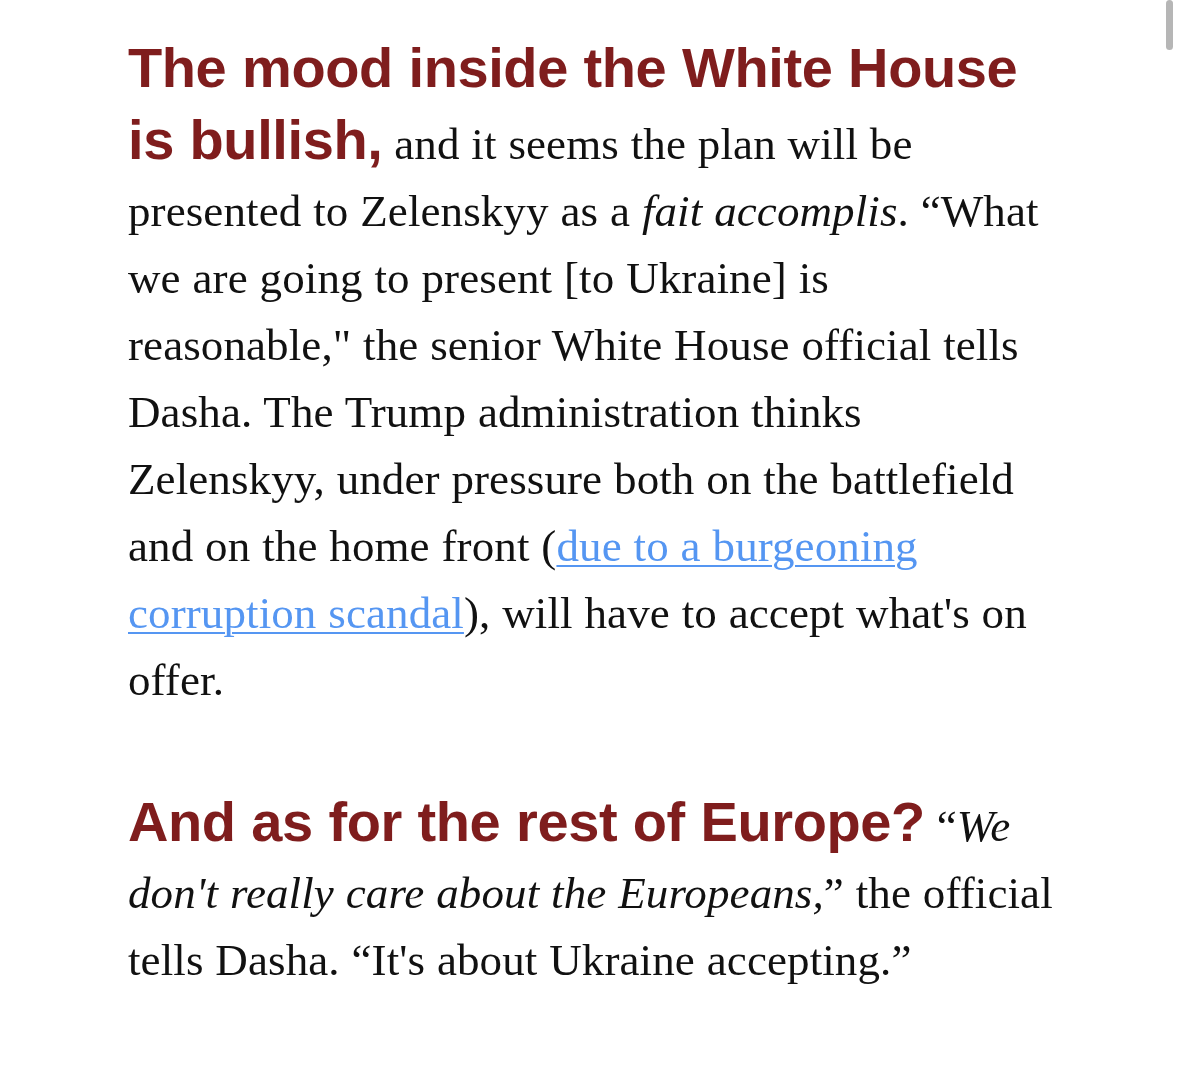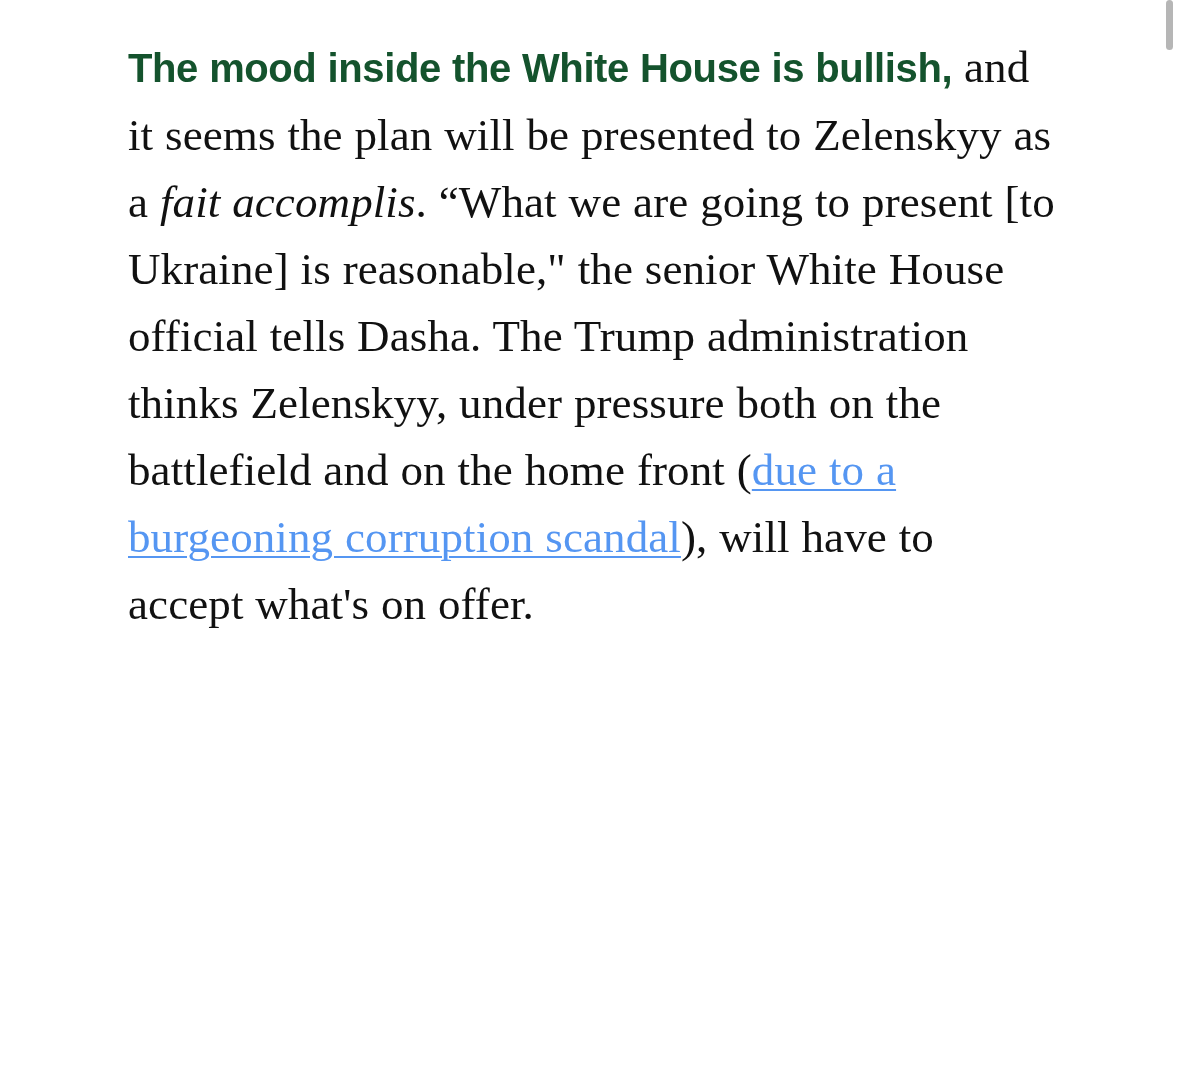--- a/index.html
+++ b/index.html
@@ -50,22 +50,22 @@
     word-spacing: 0.5px;
   }
 
   p.para + p.para {
     margin-top: 74px;
   }
 
   .lead {
     font-family: "Liberation Sans", sans-serif;
     font-weight: bold;
-    font-size: 40px;
-    color: #14532d;
+    font-size: 56px;
+    color: #7f1d1d;
     letter-spacing: -0.4px;
   }
 
   .it {
     font-style: italic;
     font-family: Liberation Serif, serif;
   }
 
   a.inline-link {
     color: #5596f2;
@@ -76,18 +76,21 @@
 </style>
 </head>
 <body>
 
 <div id="article">
 
   <p class="para">
     <span class="lead">The mood inside the White House is bullish,</span><span> and it seems the plan will be presented to Zelenskyy as a </span><span class="it">fait accomplis</span><span>. “What we are going to present [to Ukraine] is reasonable," the senior White House official tells Dasha. The Trump administration thinks Zelenskyy, under pressure both on the battlefield and on the home front (</span><a class="inline-link" href="#">due to a burgeoning corruption scandal</a><span>), will have to accept what's on offer.</span>
   </p>
 
+  <p class="para">
+    <span class="lead">And as for the rest of Europe?</span><span> “</span><span class="it">We don't really care about the Europeans,</span><span>” the official tells Dasha. “It's about Ukraine accepting.”</span>
+  </p>
 
 </div>
 
 <div id="scrollbar">
   <div class="thumb" style="top: 0px; height: 50px; background: rgb(182, 182, 182);"></div>
 </div>
 
 </body></html>

